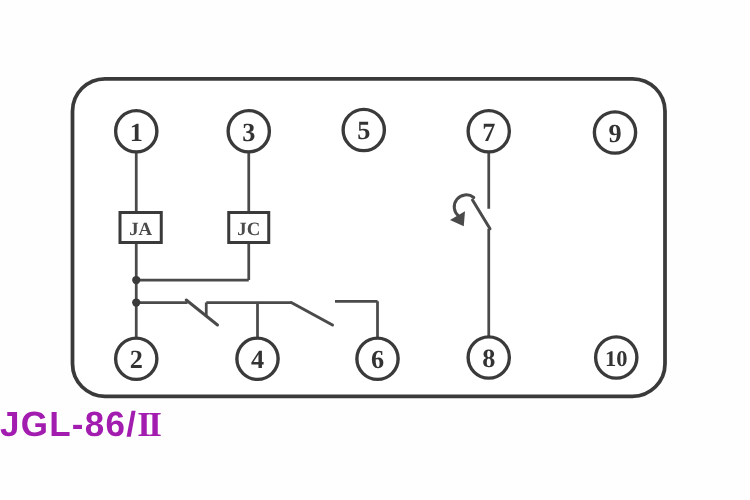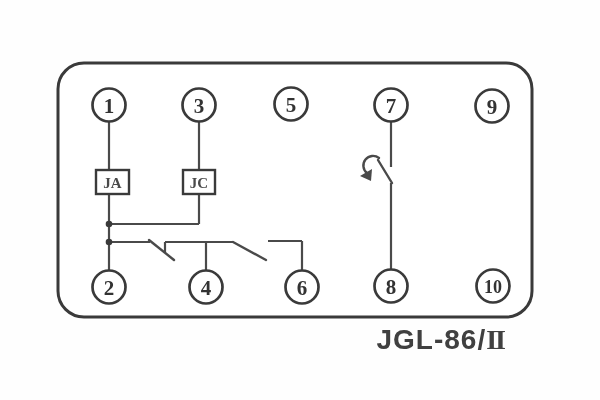--- a/index.html
+++ b/index.html
@@ -21,22 +21,22 @@
   }
   .terminal-num.wide{font-size:18px;}
   .coil-box{fill:#ffffff;stroke:#3a3a3a;stroke-width:2.4;}
   .coil-label{
     font-family:"Liberation Serif", serif;font-size:15px;font-weight:700;
     fill:#4a4a4a;text-anchor:middle;
   }
   .arrow-head{fill:#4a4a4a;stroke:none;}
 
   .title{
-    position:absolute;left:0;top:324px;width:504px;text-align:right;
-    color:#404040;font-size:28px;font-weight:600;letter-spacing:1px;
+    position:absolute;left:0;top:324px;width:504px;text-align:left;
+    color:#a21caf;font-size:28px;font-weight:600;letter-spacing:1px;
     font-family:"Liberation Sans", sans-serif;
   }
   .title .roman{font-family:"Liberation Serif", serif;font-weight:700;letter-spacing:-2px;}
 </style>
 </head>
 <body>
 
 <div class="stage">
   <svg width="600" height="400" viewBox="0 0 600 400">
 

